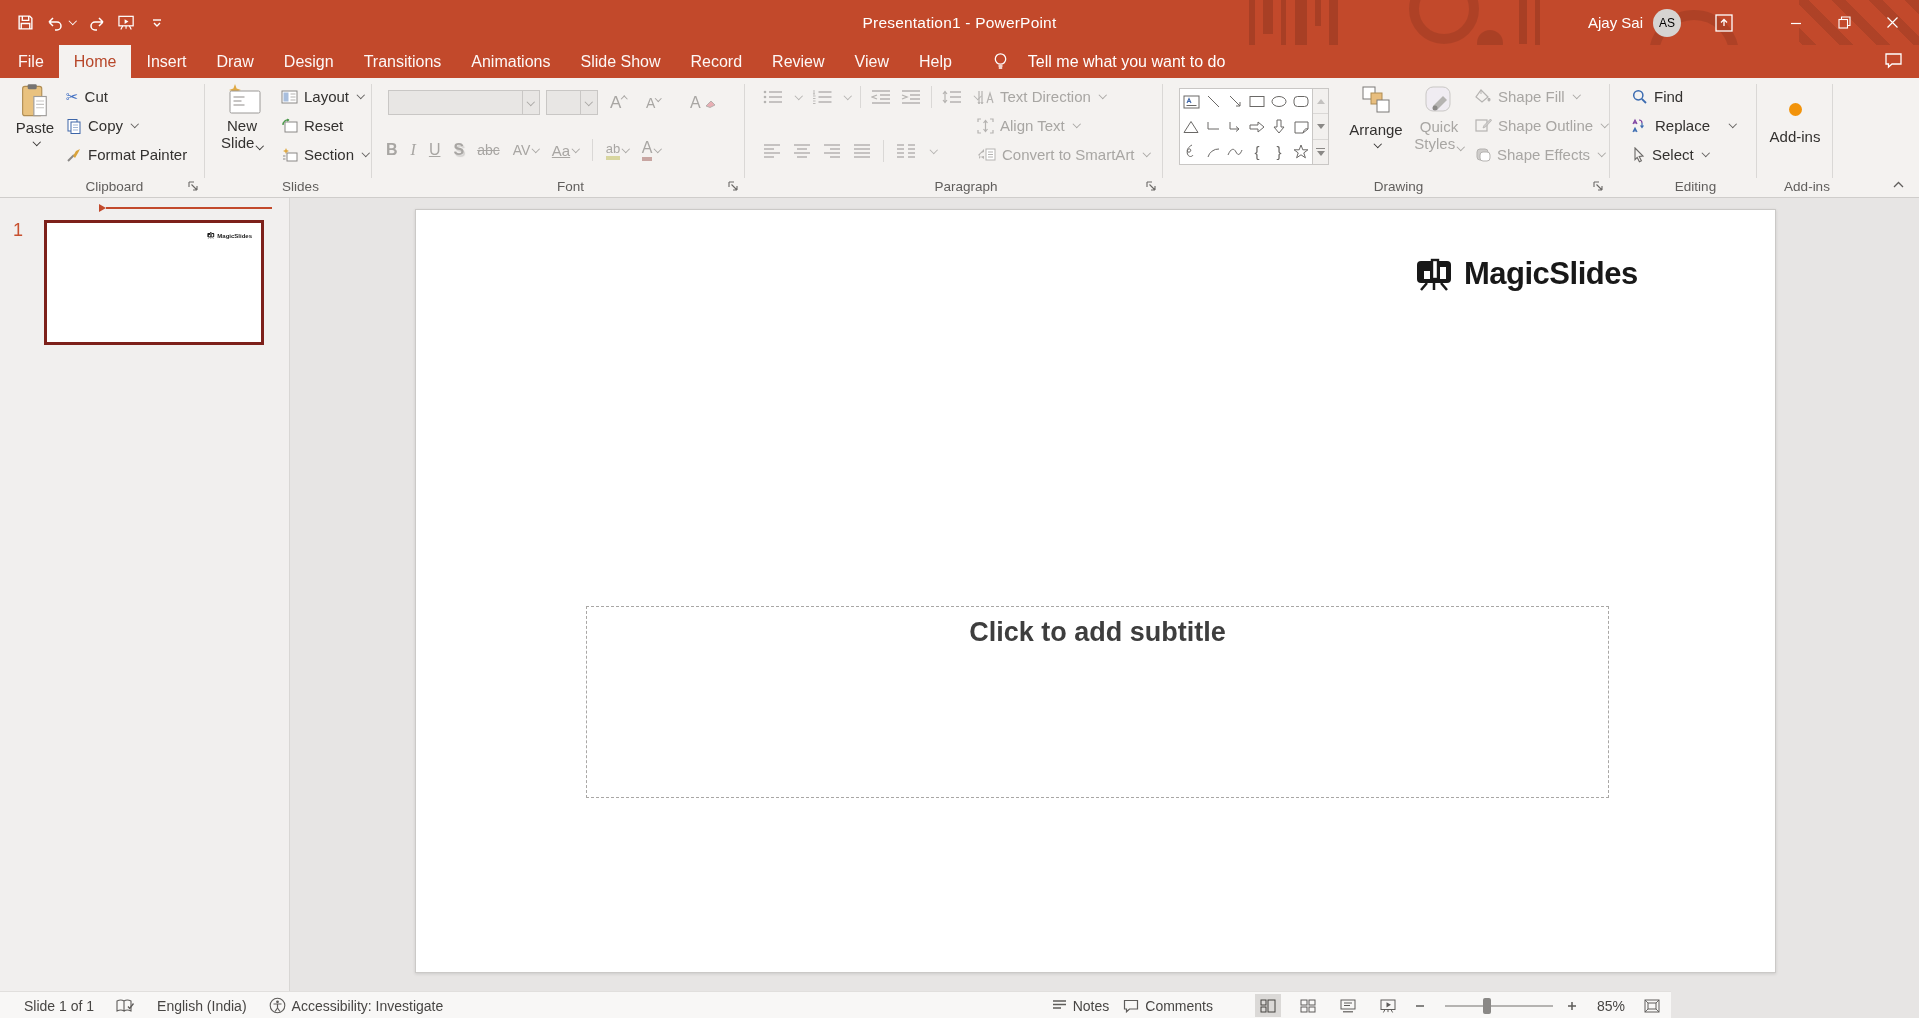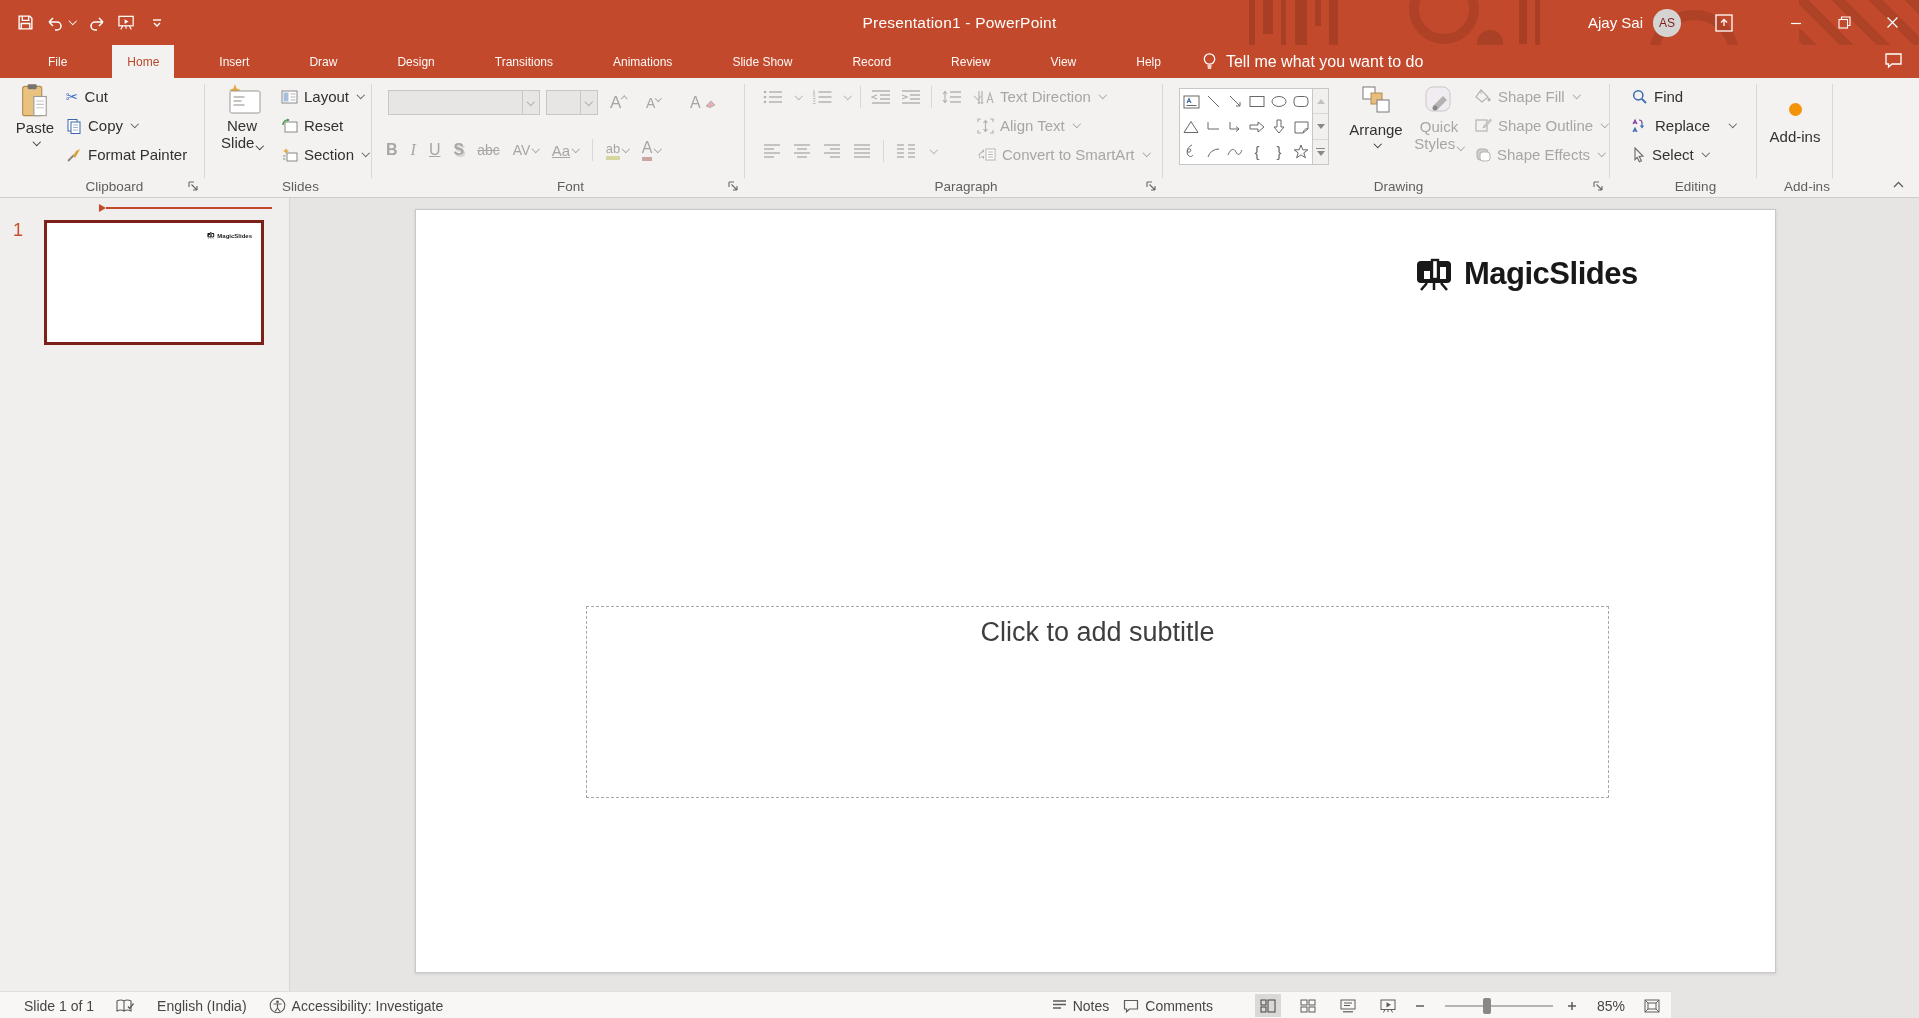--- a/index.html
+++ b/index.html
@@ -13,29 +13,29 @@
   .dring { position:absolute; border-radius:50%; border:10px solid rgba(0,0,0,.10); }
   .ddot { position:absolute; border-radius:50%; background:rgba(0,0,0,.12); }
   .dstripes { position:absolute; right:0; top:0; width:120px; height:78px;
     background:repeating-linear-gradient(45deg, rgba(0,0,0,.10) 0 10px, transparent 10px 26px); }
   #qat { position:absolute; left:16px; top:0; height:45px; display:flex; align-items:center; gap:12px; color:#fff; }
   .qicon { width:18px; height:18px; display:flex; align-items:center; justify-content:center; }
   #title-text { position:absolute; left:0; top:0; width:100%; height:45px; display:flex; align-items:center; justify-content:center;
     color:#fff; font-size:15.5px; letter-spacing:.2px; }
   #user-name { position:absolute; right:276px; top:0; height:45px; display:flex; align-items:center; color:#fff; font-size:15px; }
   #avatar { position:absolute; right:238px; top:9px; width:28px; height:28px; border-radius:50%; background:#D6D4D2;
-    color:#7f1d1d; font-size:12px; display:flex; align-items:center; justify-content:center; }
+    color:#000000; font-size:12px; display:flex; align-items:center; justify-content:center; }
   .wbtn { position:absolute; top:0; width:46px; height:45px; display:flex; align-items:center; justify-content:center; color:#fff; }
   #ribbon-opts { position:absolute; right:184px; top:12px; width:22px; height:22px; display:flex; align-items:center; justify-content:center; color:#fff; }
 
   
   #tabrow { position:absolute; left:0; top:45px; width:1919px; height:33px; background:#C2492B; display:flex; align-items:stretch; }
-  .tab { padding:0 15px; display:flex; align-items:center; color:rgba(255,255,255,.96); font-size:12px; white-space:nowrap;margin-left:30px; }
+  .tab { padding:0 15px; display:flex; align-items:center; color:rgba(255,255,255,.96); font-size:16px; white-space:nowrap; }
   .tab.active { background:#F4F2F0; color:#B7472A; }
-  #tellme { display:flex; align-items:center; gap:9px; color:#fff; font-size:16px; margin-left:26px; }
+  #tellme { display:flex; align-items:center; gap:20px; color:#fff; font-size:16px; margin-left:26px; }
   #tab-bubble { position:absolute; right:16px; top:7px; color:#fff; }
 
   
   #ribbon { position:absolute; left:0; top:78px; width:1919px; height:120px; background:#F4F2F0; border-bottom:1px solid #CFCDCB; }
   .group { position:absolute; top:0; height:119px; }
   .gsep { position:absolute; top:6px; height:94px; width:1px; background:#DAD8D6; }
   .glabel { position:absolute; bottom:3px; left:0; width:100%; text-align:center; font-size:13.5px; color:#605E5C;padding-left:24px; }
   .launcher { position:absolute; bottom:4px; right:5px; width:13px; height:13px; color:#6A6866; }
   .bigbtn { position:absolute; top:5px; display:flex; flex-direction:column; align-items:center; font-size:15px; color:#33312F; }
   .bigbtn .lbl { line-height:17px; text-align:center; }
@@ -69,21 +69,21 @@
 
   
   #canvas { position:absolute; left:290px; top:198px; width:1629px; height:793px; background:#E7E5E4; }
   #slide { position:absolute; left:125px; top:11px; width:1361px; height:764px; background:#fff; border:1px solid #CBC9C7; box-shadow:0 1px 3px rgba(0,0,0,.12); }
   #slide-logo { position:absolute; left:999px; top:46px; display:flex; align-items:center; gap:9px; }
   #slide-logo .txt { font-size:31px; font-weight:bold; color:#181818; letter-spacing:-.5px; }
   .ph { position:absolute; border:1px dashed #A9A7A5; }
   #ph-title { left:170px; top:124px; width:1023px; height:267px; display:flex; justify-content:center; align-items:flex-end; }
   #ph-title .t { font-size:63px; font-weight:300; color:#3E3E3E; padding-bottom:12px; }
   #ph-subtitle { left:170px; top:396px; width:1023px; height:192px; display:flex; justify-content:center; align-items:flex-start; }
-  #ph-subtitle .t { font-size:27px; font-weight:400; color:#3E3E3E; padding-top:10px; }
+  #ph-subtitle .t { font-size:27px; font-weight:700; color:#3E3E3E; padding-top:10px; }
 
   
   #statusbar { position:absolute; left:0; top:991px; width:1671px; height:27px; background:#F8F7F6; border-top:1px solid #E1DFDD;
     font-size:14px; color:#484644;text-align:right; }
   #sb-left { position:absolute; left:0; top:0; height:27px; display:flex; align-items:center; gap:22px; padding-left:24px; }
   #sb-right { position:absolute; right:6px; top:0; height:27px; display:flex; align-items:center; gap:14px; }
   .sb-item { display:flex; align-items:center; gap:6px; }
   .viewbtn { width:26px; height:23px; display:flex; align-items:center; justify-content:center; color:#5E5C5A; }
   .viewbtn.active { background:#DBD9D7; }
   #zoom-track { position:relative; width:108px; height:2px; background:#B5B3B1; }

